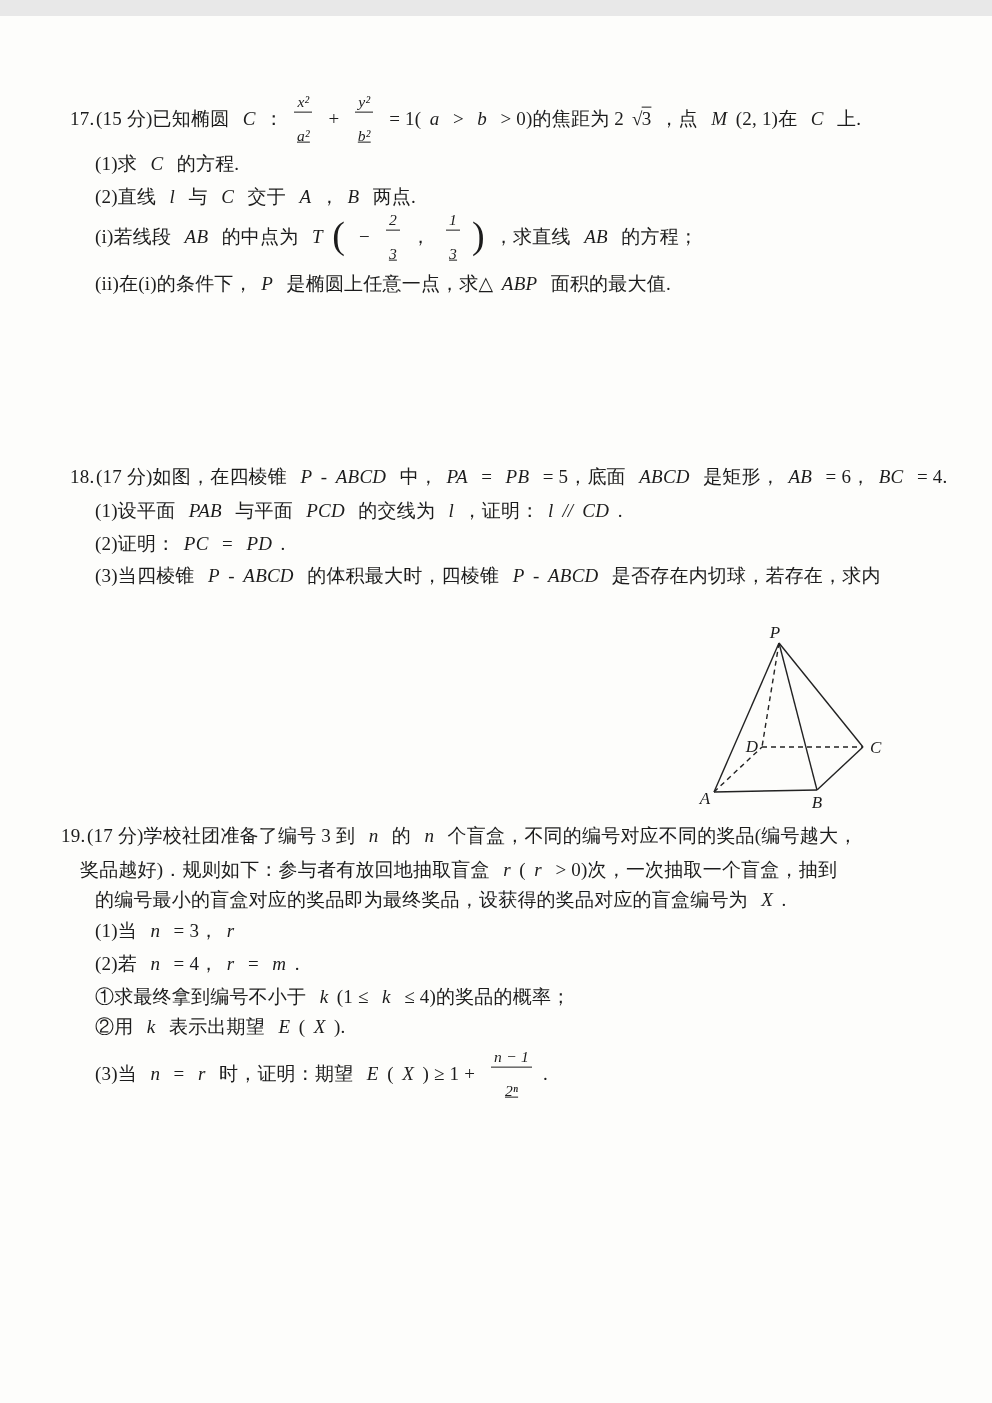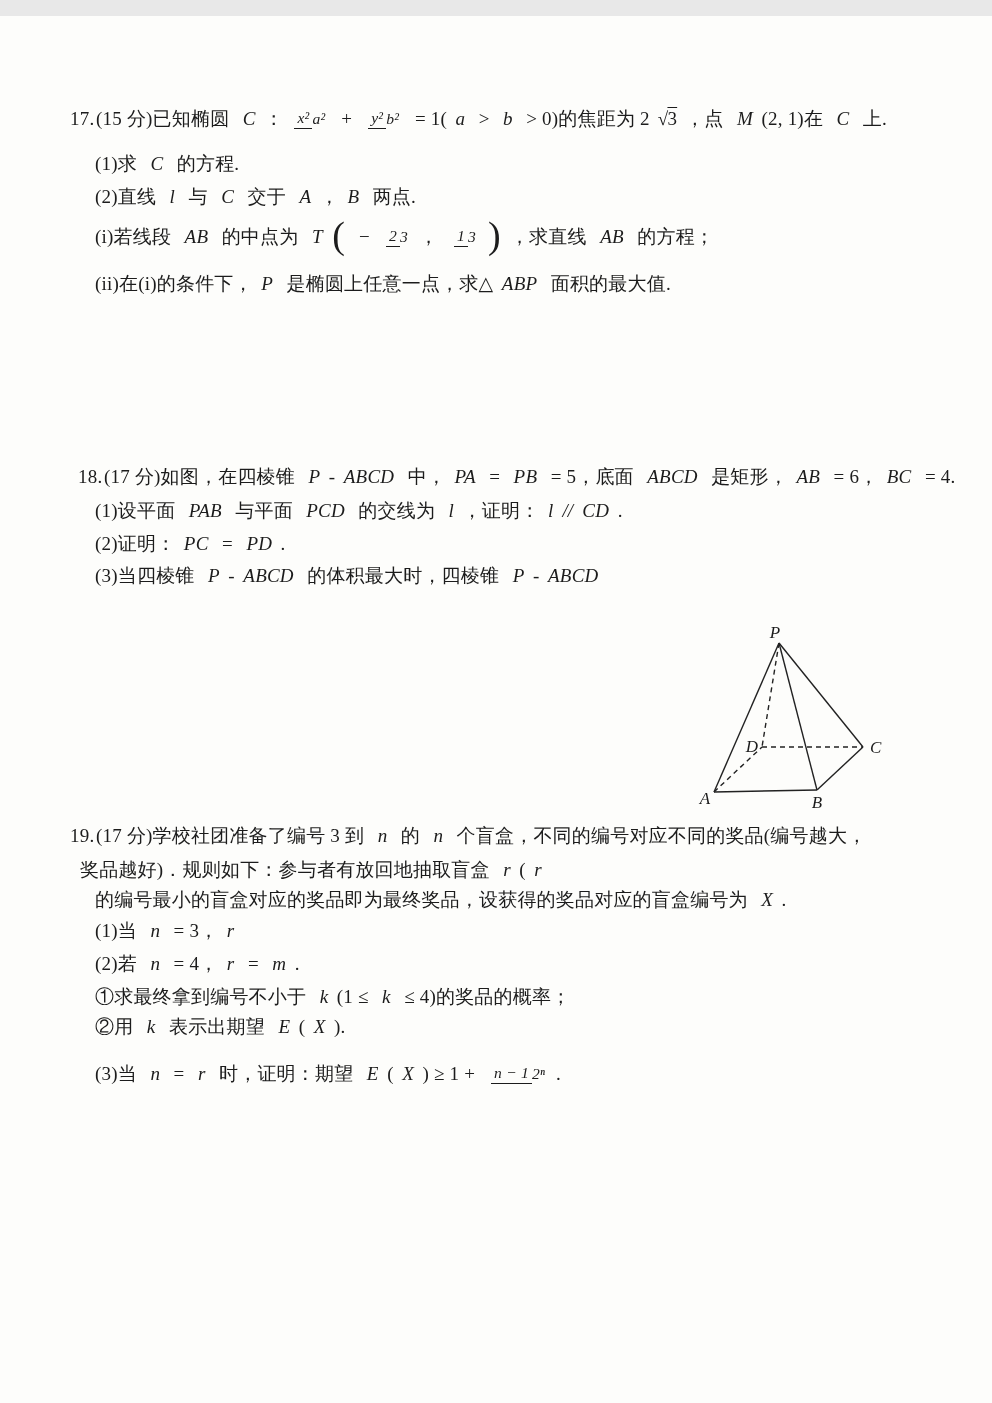--- a/index.html
+++ b/index.html
@@ -17,26 +17,26 @@
     display:flex;align-items:center;
     font-size:19px;
     transform:translateY(-50%);
     white-space:pre;
     letter-spacing:0.2px;
   }
   .qnum{display:inline-block;min-width:26px;}
   .segs{display:flex;align-items:center;white-space:pre;gap:8px;}
   .segs .mvar{font-style:italic;padding:0 0.5px;}
   .frac{
-    display:inline-flex;flex-direction:row;align-items:center;
+    display:inline-flex;flex-direction:column;align-items:center;
     font-size:0.82em;line-height:1.18;font-style:italic;
     margin:0 3px;
   }
   .frac .num{border-bottom:1.4px solid currentColor;padding:0 3px 1px;}
-  .frac .den{padding-top:1px;}
+  .frac .den{padding-top:14px;text-decoration:underline;}
   .bigp{font-size:200%;font-weight:300;line-height:1;margin:0 1px;transform:translateY(-2px);font-style:normal;}
   .sqrt{display:inline-flex;align-items:baseline;}
   .sqrt .rad{margin-right:-1px;}
   .sqrt .arg{text-decoration:overline;}
   .figure{position:absolute;left:690px;top:605px;width:200px;height:195px;}
   .figure text{font-style:italic;font-size:17px;font-family:"Liberation Serif","DejaVu Serif",serif;}
   .footer{
     position:absolute;left:0;top:1338px;width:100%;
     transform:translateY(-50%);
     text-align:center;font-size:18.5px;letter-spacing:1.5px;
@@ -57,32 +57,32 @@
   <div class="line" style="top:181px;left:95px">
     <span class="segs"><span class="txt">(2)直线 </span><span class="mvar">l</span><span class="txt"> 与 </span><span class="mvar">C</span><span class="txt"> 交于 </span><span class="mvar">A</span><span class="txt">，</span><span class="mvar">B</span><span class="txt"> 两点.</span></span>
   </div>
   <div class="line" style="top:221px;left:95px">
     <span class="segs"><span class="txt">(i)若线段 </span><span class="mvar">AB</span><span class="txt"> 的中点为 </span><span class="mvar">T</span><span class="bigp">(</span><span class="txt"> − </span><span class="frac"><span class="num">2</span><span class="den">3</span></span><span class="txt">， </span><span class="frac"><span class="num">1</span><span class="den">3</span></span><span class="bigp">)</span><span class="txt">，求直线 </span><span class="mvar">AB</span><span class="txt"> 的方程；</span></span>
   </div>
   <div class="line" style="top:268px;left:95px">
     <span class="segs"><span class="txt">(ii)在(i)的条件下，</span><span class="mvar">P</span><span class="txt"> 是椭圆上任意一点，求△</span><span class="mvar">ABP</span><span class="txt"> 面积的最大值.</span></span>
   </div>
 
-  <div class="line" style="top:461px;left:78px">
+  <div class="line" style="top:461px;left:70px">
     <span class="qnum">18.</span>
     <span class="segs"><span class="txt">(17 分)如图，在四棱锥 </span><span class="mvar">P</span><span class="txt">-</span><span class="mvar">ABCD</span><span class="txt"> 中，</span><span class="mvar">PA</span><span class="txt"> = </span><span class="mvar">PB</span><span class="txt"> = 5，底面 </span><span class="mvar">ABCD</span><span class="txt"> 是矩形，</span><span class="mvar">AB</span><span class="txt"> = 6，</span><span class="mvar">BC</span><span class="txt"> = 4.</span></span>
   </div>
   <div class="line" style="top:495px;left:95px">
     <span class="segs"><span class="txt">(1)设平面 </span><span class="mvar">PAB</span><span class="txt"> 与平面 </span><span class="mvar">PCD</span><span class="txt"> 的交线为 </span><span class="mvar">l</span><span class="txt">，证明：</span><span class="mvar">l</span><span class="mvar">//</span><span class="mvar">CD</span><span class="txt">.</span></span>
   </div>
   <div class="line" style="top:528px;left:95px">
     <span class="segs"><span class="txt">(2)证明：</span><span class="mvar">PC</span><span class="txt"> = </span><span class="mvar">PD</span><span class="txt">.</span></span>
   </div>
   <div class="line" style="top:560px;left:95px">
-    <span class="segs"><span class="txt">(3)当四棱锥 </span><span class="mvar">P</span><span class="txt">-</span><span class="mvar">ABCD</span><span class="txt"> 的体积最大时，四棱锥 </span><span class="mvar">P</span><span class="txt">-</span><span class="mvar">ABCD</span></span>
+    <span class="segs"><span class="txt">(3)当四棱锥 </span><span class="mvar">P</span><span class="txt">-</span><span class="mvar">ABCD</span><span class="txt"> 的体积最大时，四棱锥 </span><span class="mvar">P</span><span class="txt">-</span><span class="mvar">ABCD</span><span class="txt"> 是否存在内切球，若存在，求内</span></span>
   </div>
 
   <svg class="figure" viewBox="0 0 200 195" aria-hidden="true">
     <g stroke="#222222" stroke-width="1.4" fill="none">
       <path d="M89,22 L24,171"></path>
       <path d="M89,22 L127,169"></path>
       <path d="M89,22 L173,126"></path>
       <path d="M24,171 L127,169"></path>
       <path d="M127,169 L173,126"></path>
       <g stroke-dasharray="5,4">
@@ -93,26 +93,26 @@
     </g>
     <g fill="#1c1c1c">
       <text x="85" y="17" text-anchor="middle">P</text>
       <text x="15" y="183" text-anchor="middle">A</text>
       <text x="127" y="187" text-anchor="middle">B</text>
       <text x="180" y="132">C</text>
       <text x="68" y="131" text-anchor="end">D</text>
     </g>
   </svg>
 
-  <div class="line" style="top:820px;left:70px">
+  <div class="line" style="top:820px;left:61px">
     <span class="qnum">19.</span>
     <span class="segs"><span class="txt">(17 分)学校社团准备了编号 3 到 </span><span class="mvar">n</span><span class="txt"> 的 </span><span class="mvar">n</span><span class="txt"> 个盲盒，不同的编号对应不同的奖品(编号越大，</span></span>
   </div>
   <div class="line" style="top:854px;left:80px">
-    <span class="segs"><span class="txt">奖品越好)．规则如下：参与者有放回地抽取盲盒 </span><span class="mvar">r</span><span class="txt">(</span><span class="mvar">r</span></span>
+    <span class="segs"><span class="txt">奖品越好)．规则如下：参与者有放回地抽取盲盒 </span><span class="mvar">r</span><span class="txt">(</span><span class="mvar">r</span><span class="txt"> &gt; 0)次，一次抽取一个盲盒，抽到</span></span>
   </div>
   <div class="line" style="top:884px;left:95px">
     <span class="segs"><span class="txt">的编号最小的盲盒对应的奖品即为最终奖品，设获得的奖品对应的盲盒编号为 </span><span class="mvar">X</span><span class="txt">.</span></span>
   </div>
   <div class="line" style="top:915px;left:95px">
     <span class="segs"><span class="txt">(1)当 </span><span class="mvar">n</span><span class="txt"> = 3，</span><span class="mvar">r</span></span>
   </div>
   <div class="line" style="top:948px;left:95px">
     <span class="segs"><span class="txt">(2)若 </span><span class="mvar">n</span><span class="txt"> = 4，</span><span class="mvar">r</span><span class="txt"> = </span><span class="mvar">m</span><span class="txt">.</span></span>
   </div>

